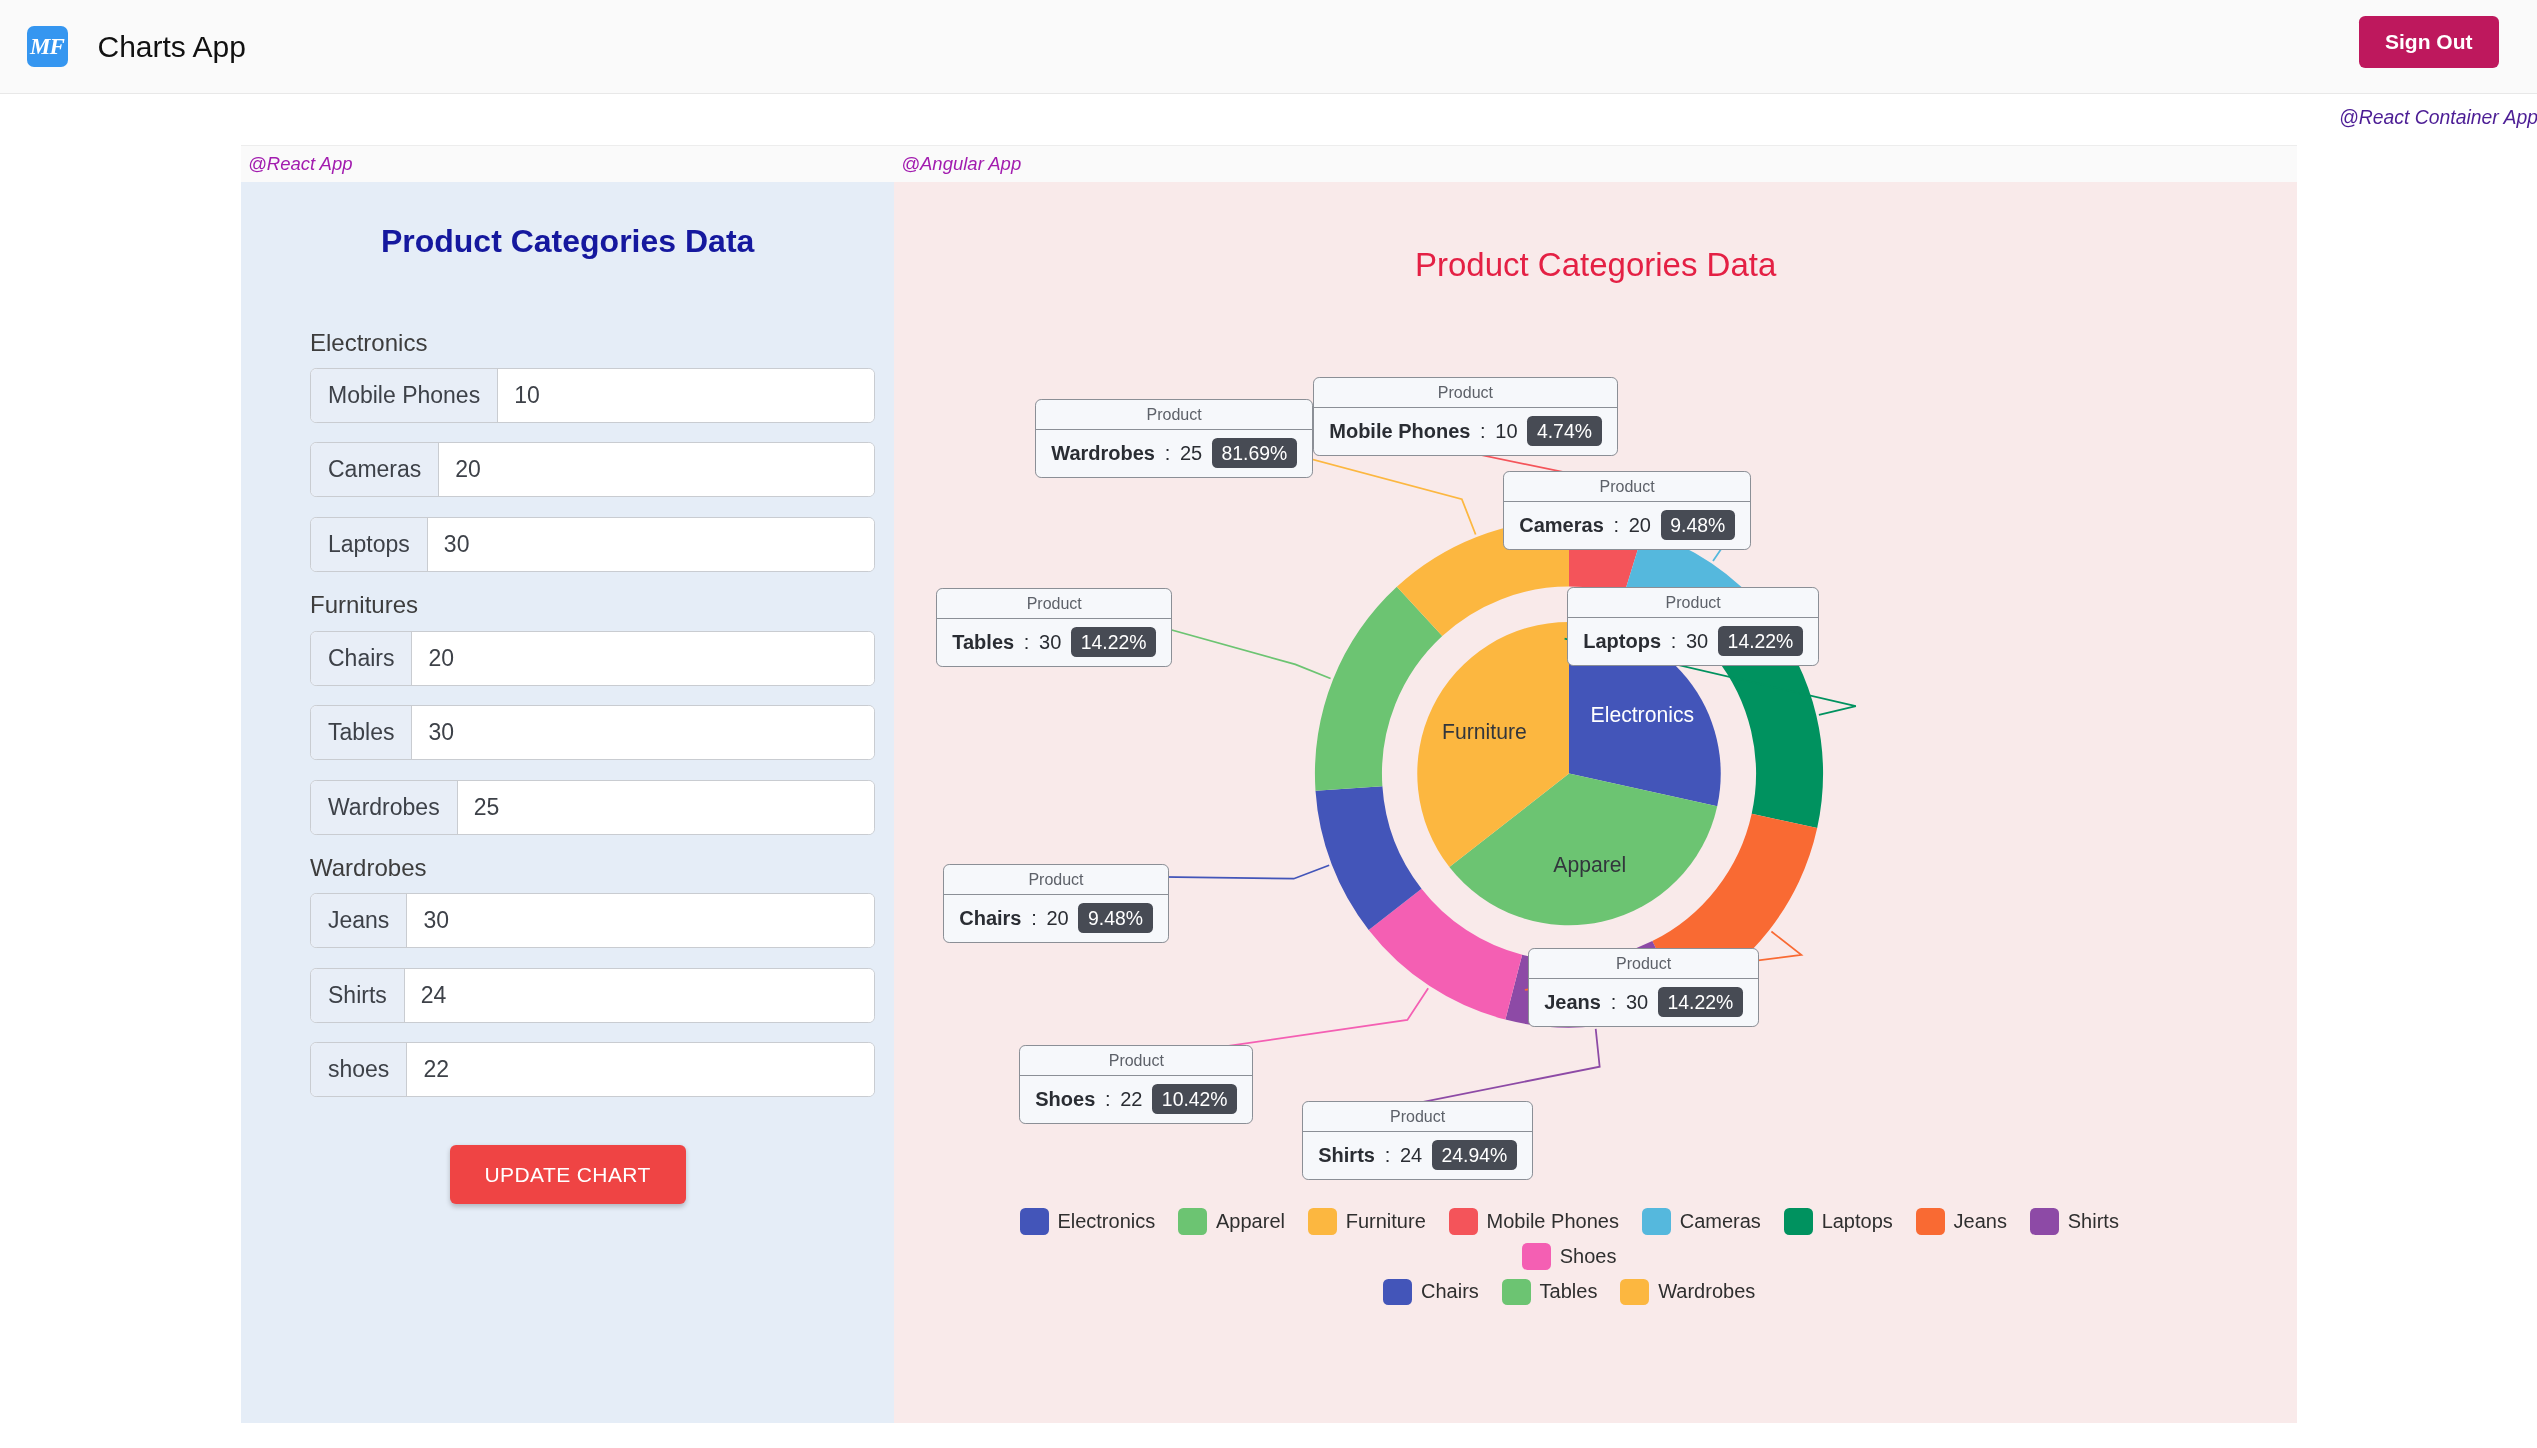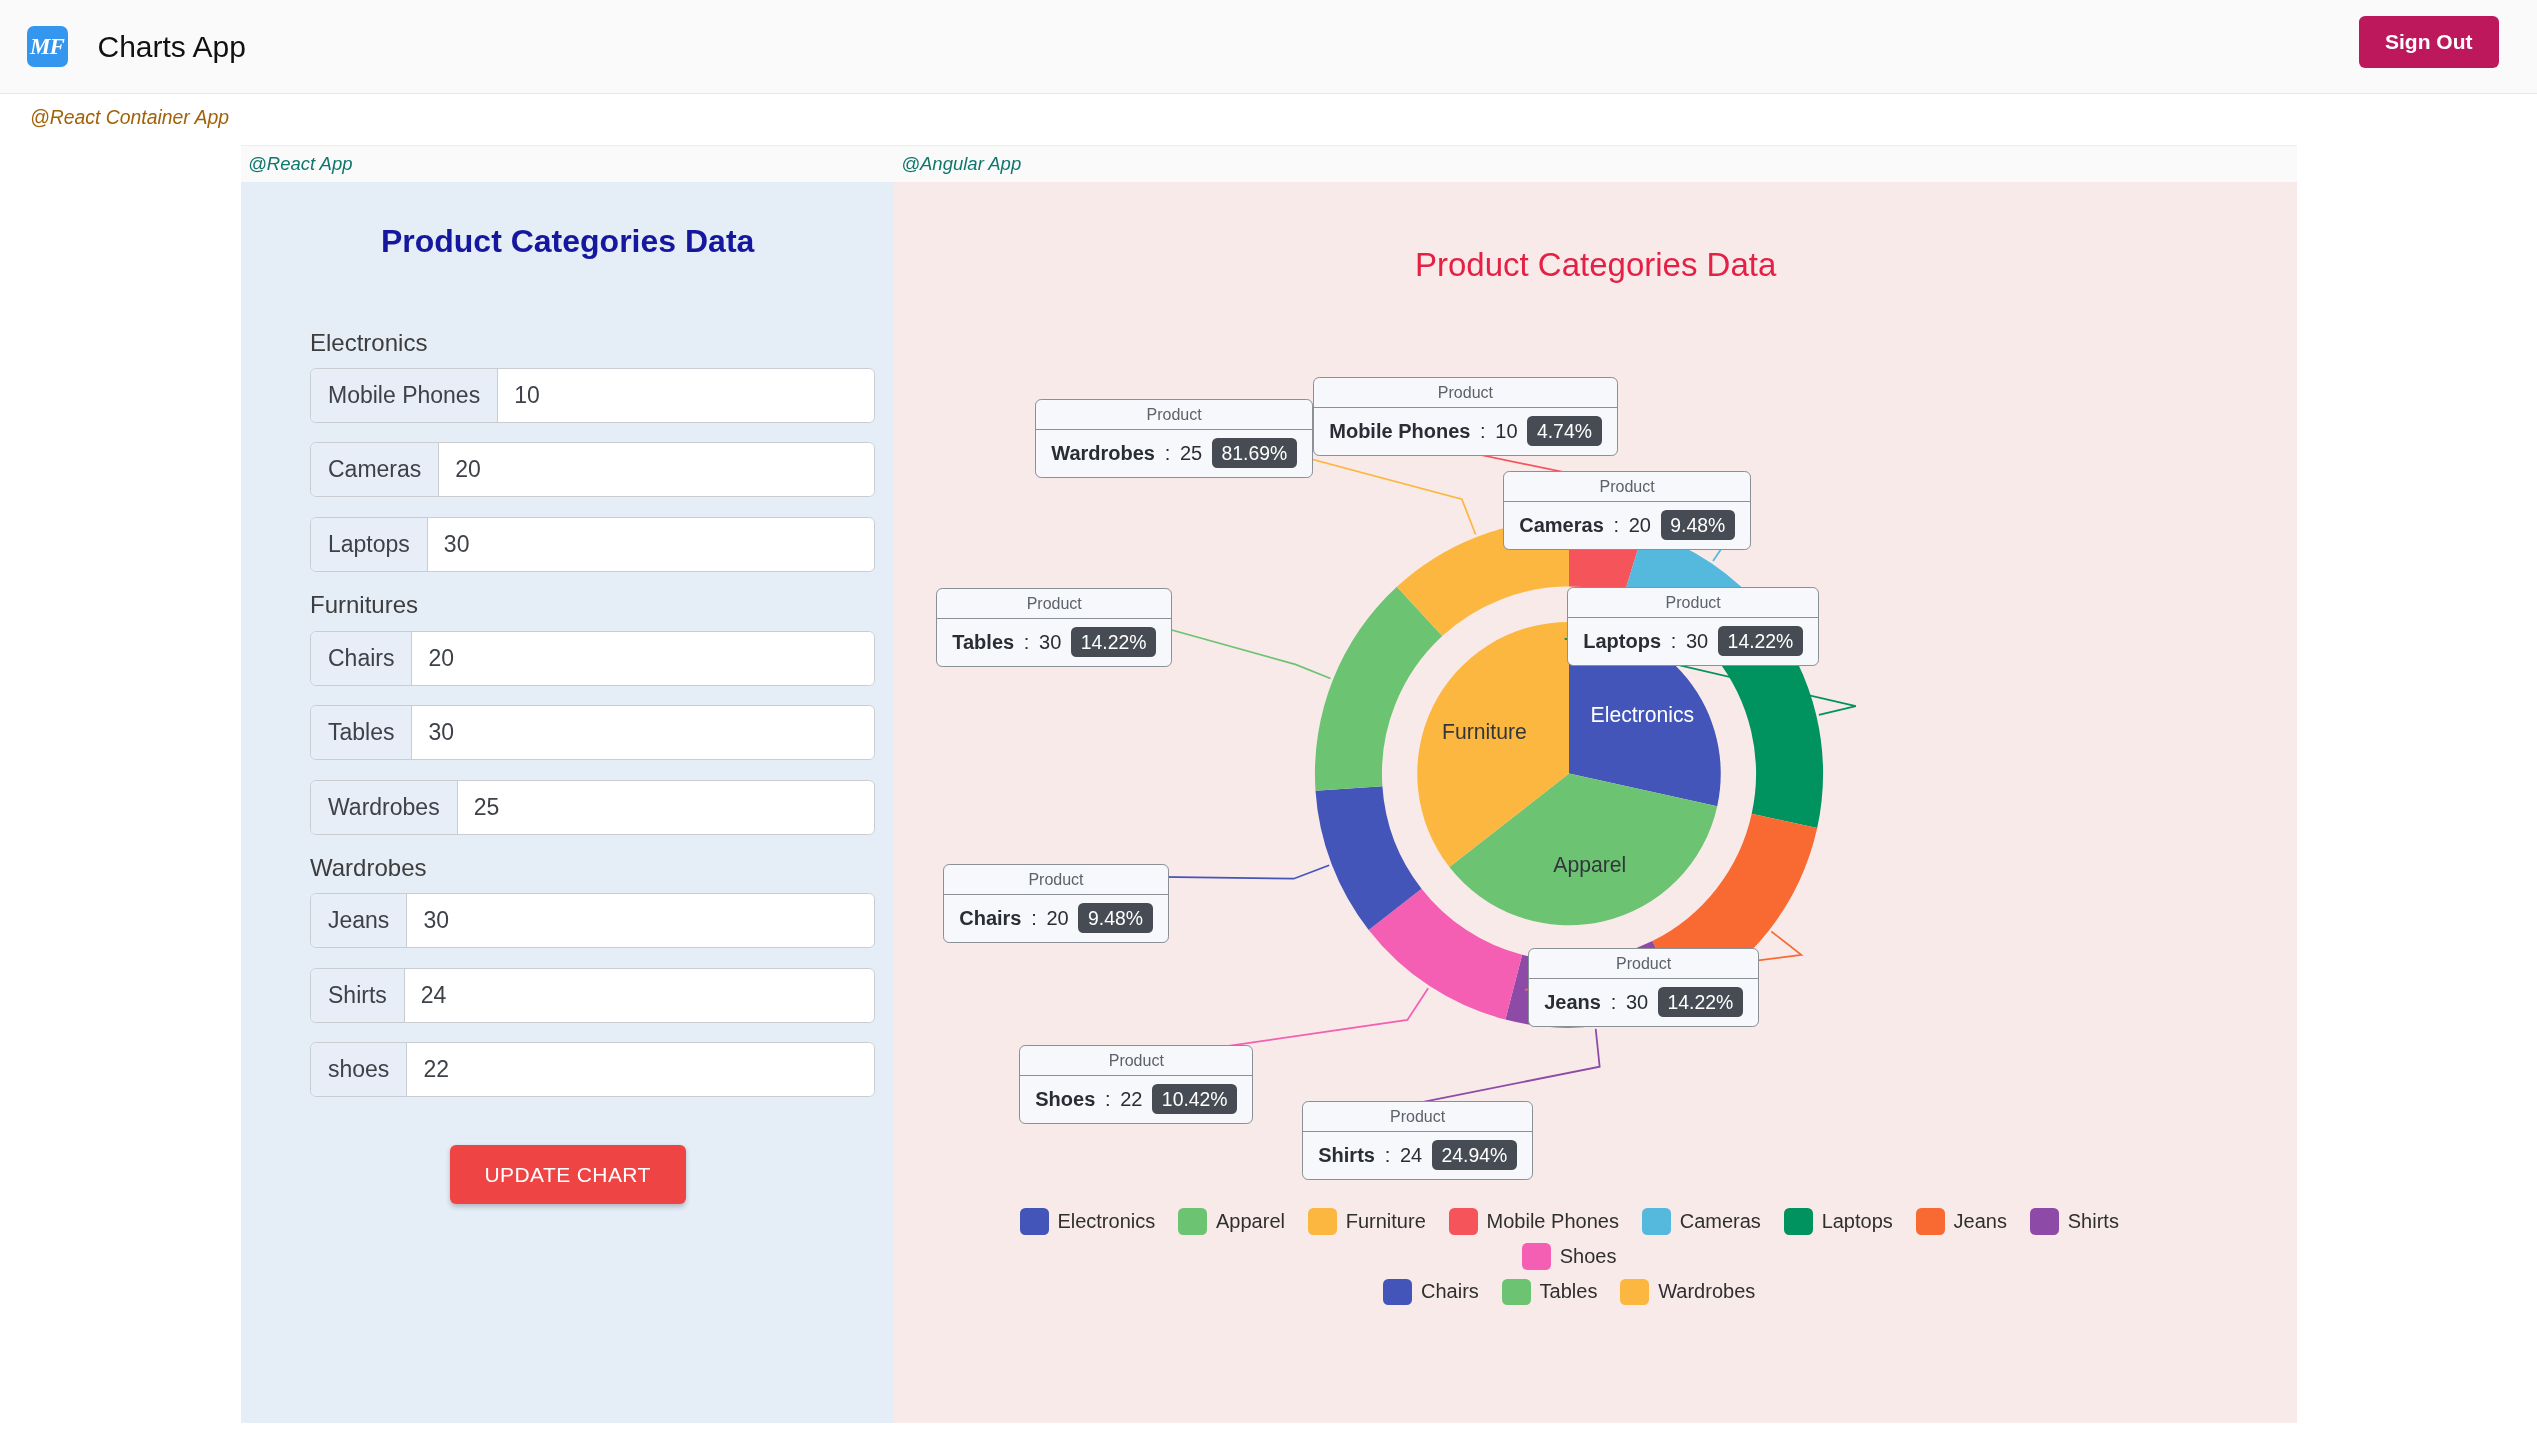--- a/index.html
+++ b/index.html
@@ -47,36 +47,37 @@
     font-weight: 700;
     padding: 14px 26.5px;
     cursor: pointer;
     font-family: "Liberation Sans", sans-serif;
   }
 
   
   .container-label {
     font-size: 19.4px;
     font-style: italic;
-    color: #a16207;
+    color: #4c1d95;
     padding: 12.4px 0 16px 30px;
     background: #ffffff;
+    text-align: right;
   }
 
   
   .panels {
     display: flex;
     margin: 0 241px 0 241px;
     width: 2056px;
   }
   .panel { position: relative; }
   .panel-tag {
     font-size: 18.5px;
     font-style: italic;
-    color: #0f766e;
+    color: #a21caf;
     background: #fafafa;
     padding: 6.2px 0 7px 7px;
     border-top: 0.9px solid #ededed;
   }
   .panel-left { width: 706px; }
   .panel-right { width: 1516px; border-radius: 13px; }
 
   .react-body {
     background: #e5edf7;
     height: 1241px;

